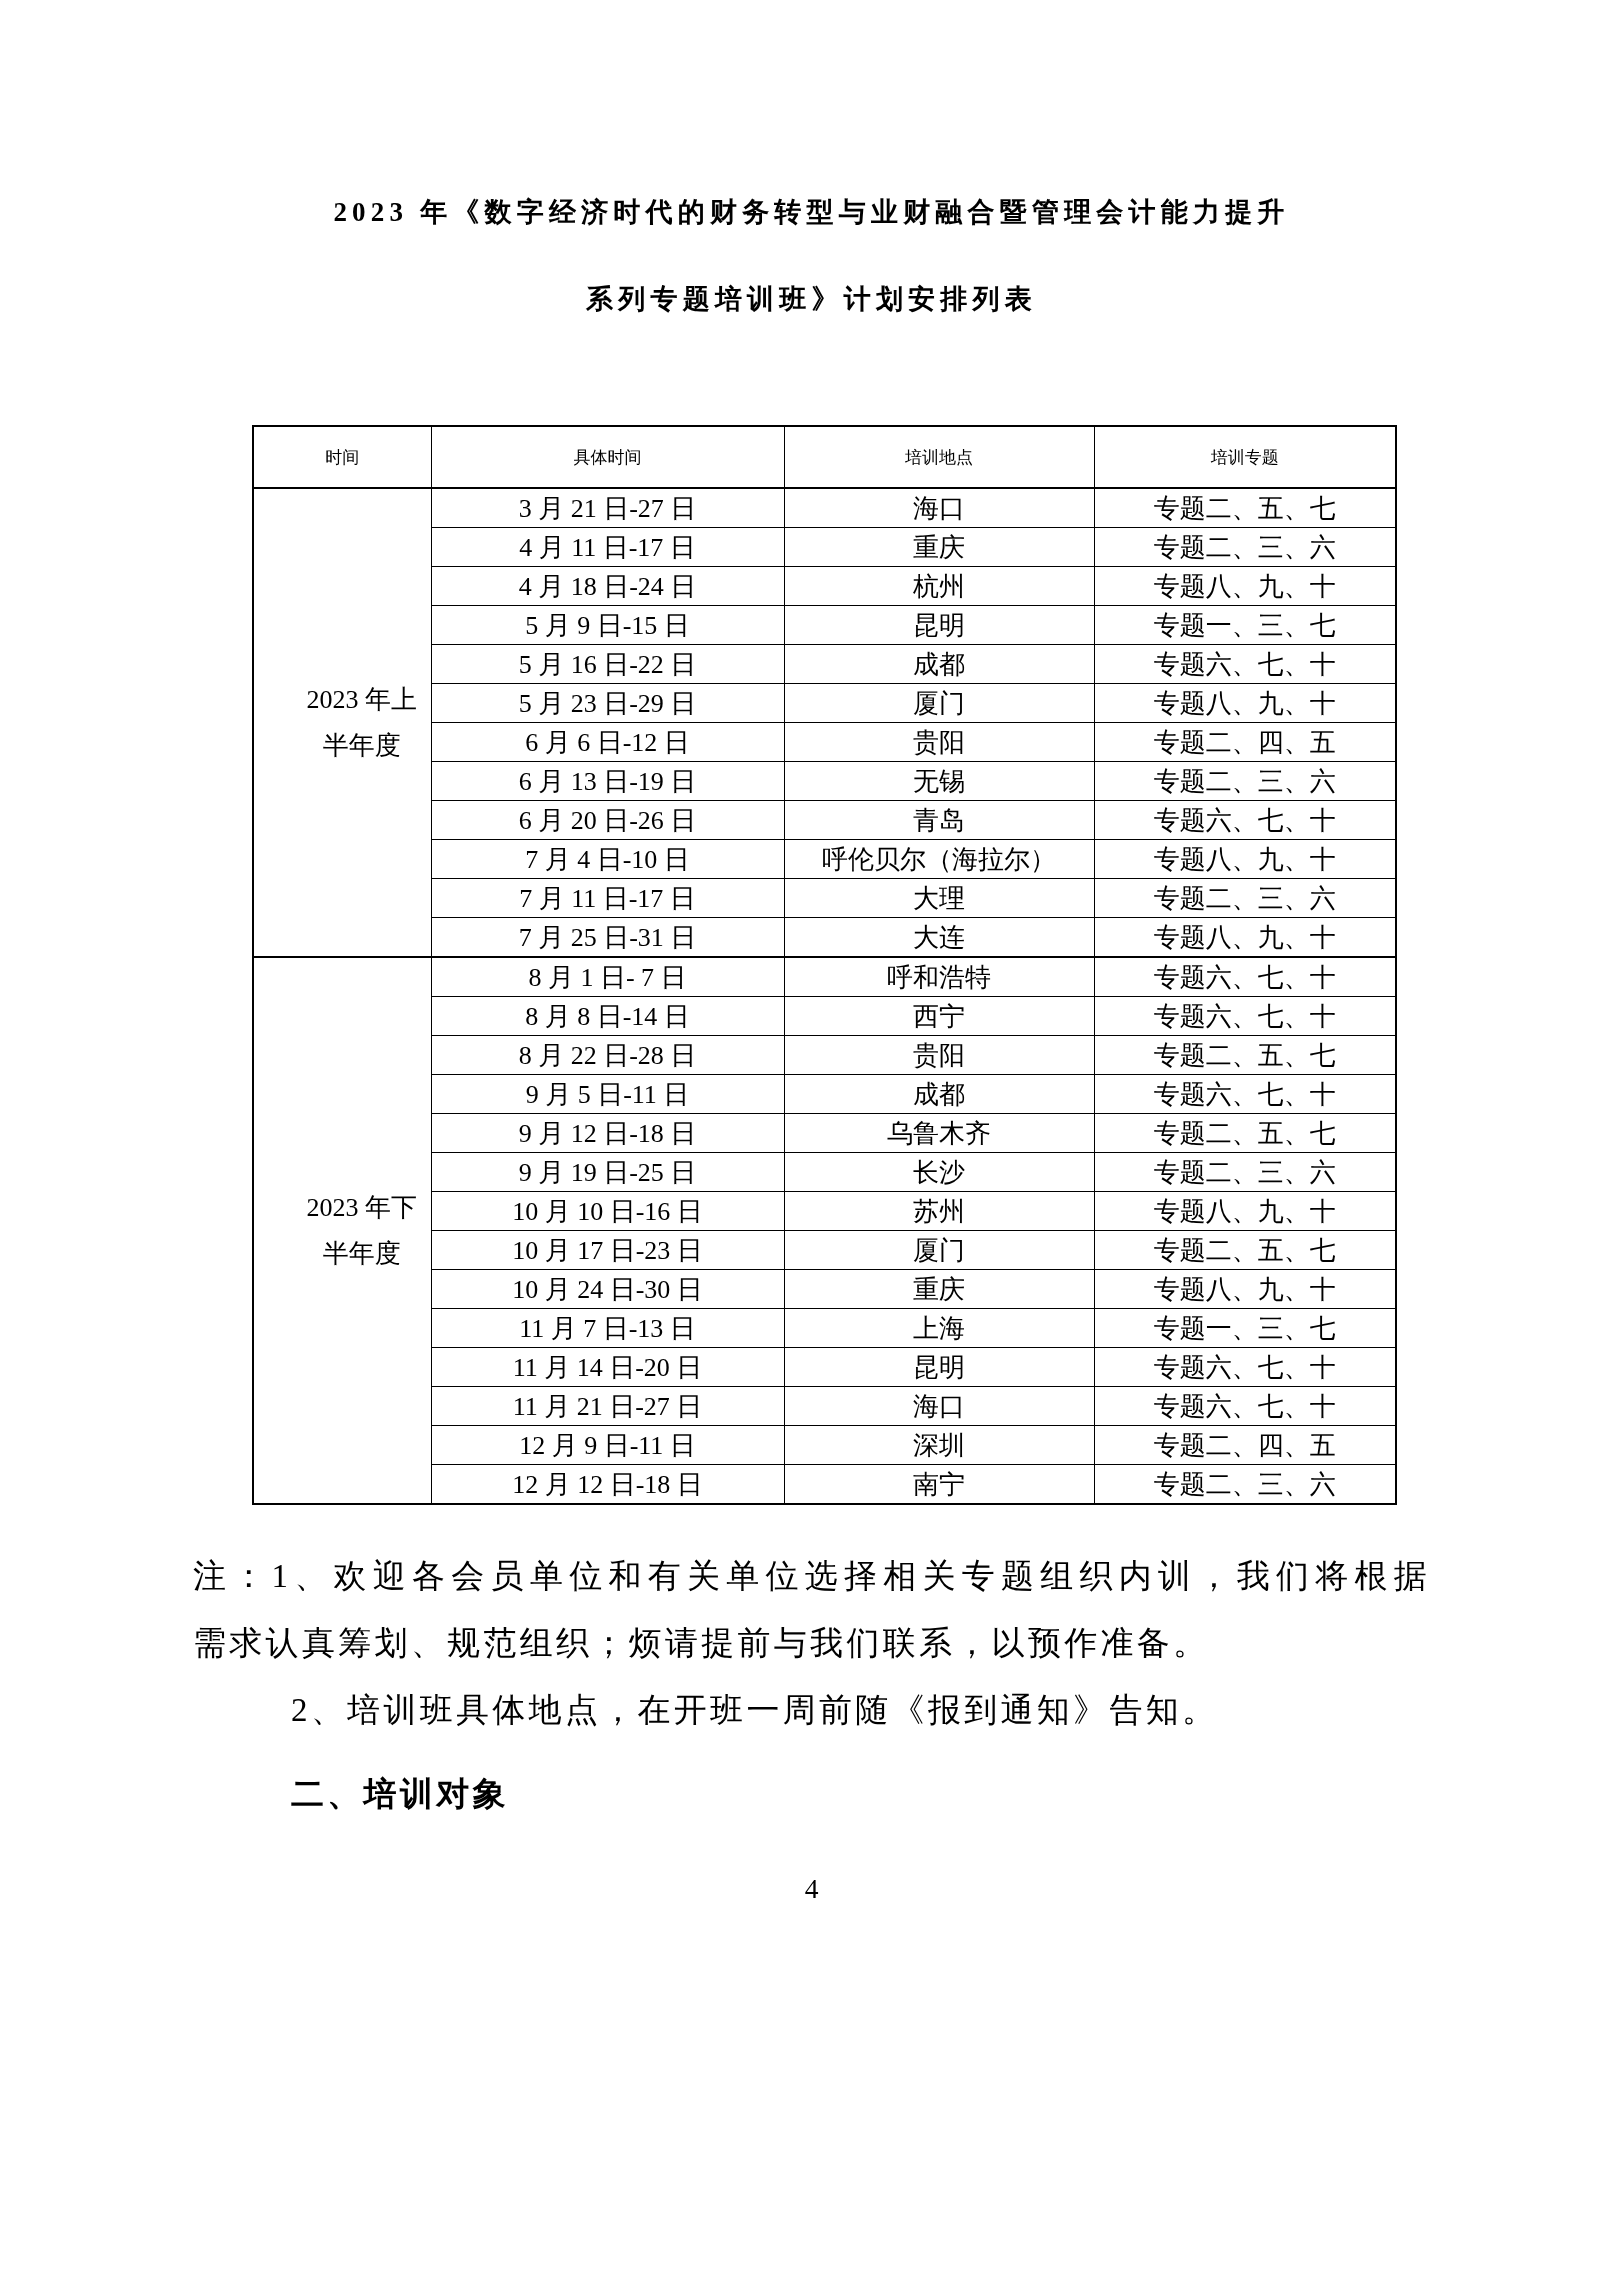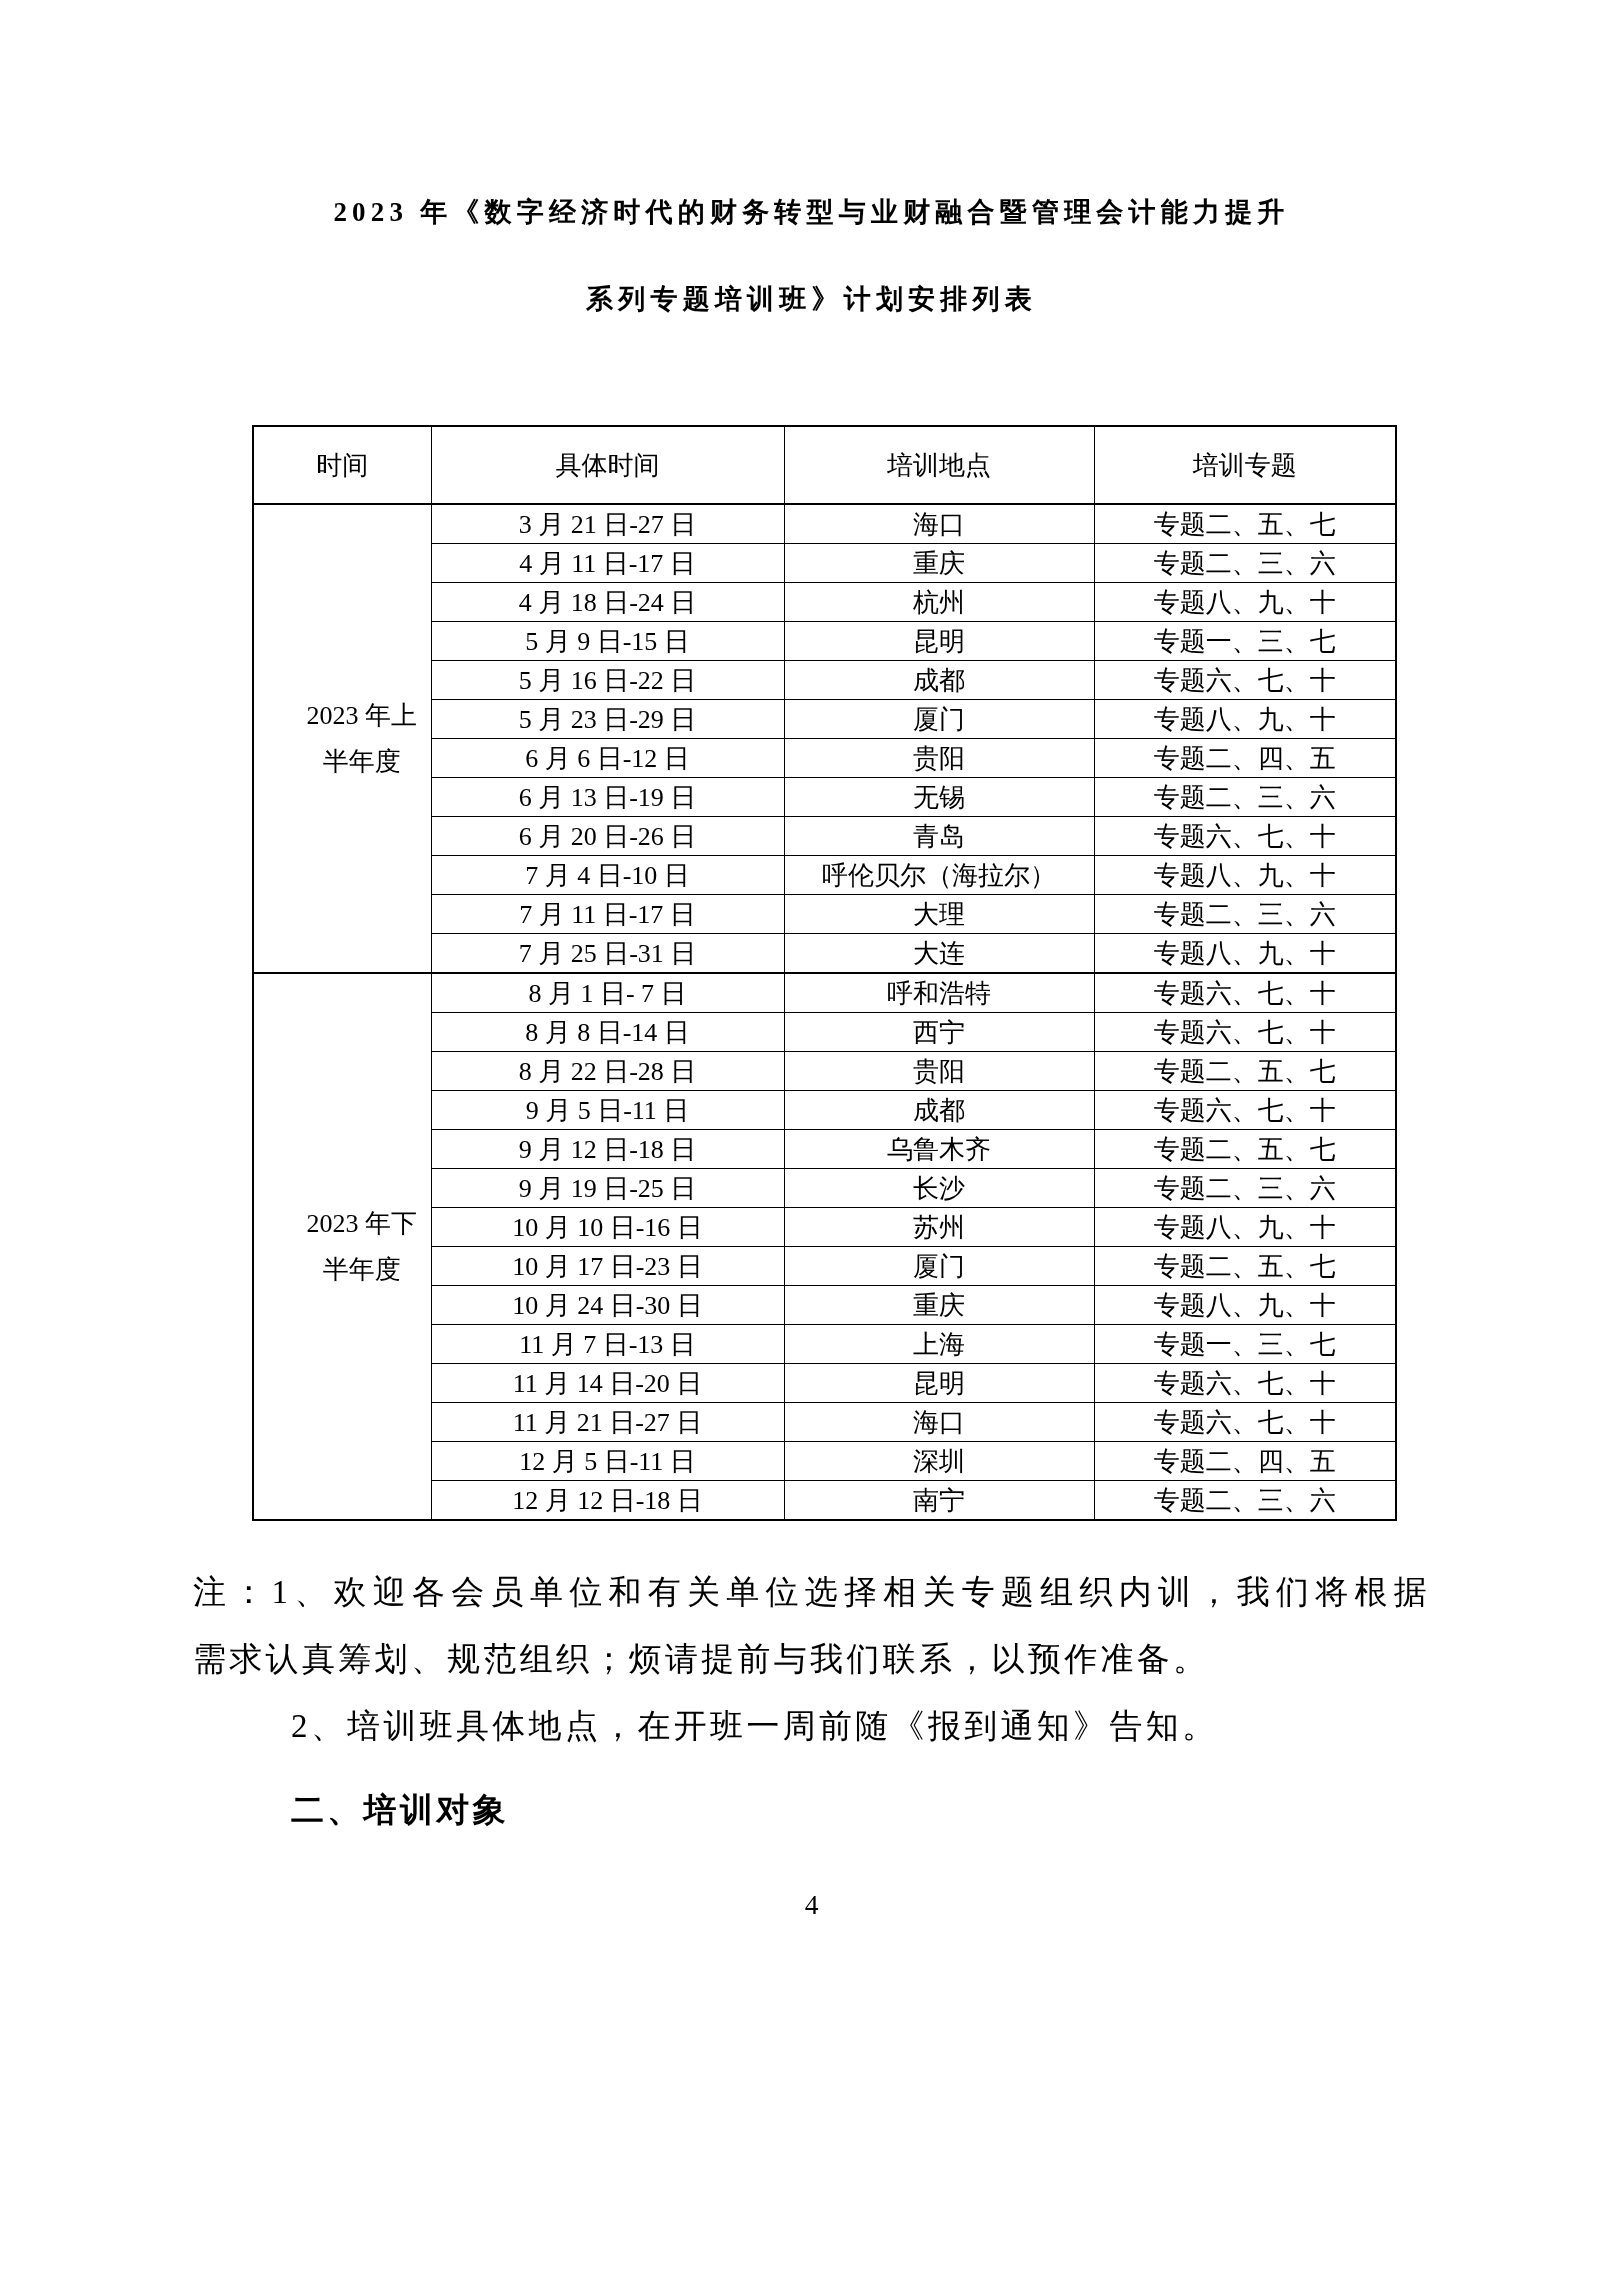--- a/index.html
+++ b/index.html
@@ -25,26 +25,26 @@
 
   table.schedule {
     border-collapse: collapse;
     table-layout: fixed;
     margin: 103px 0 0 252px;
     width: 1143px;
     border: 2.6px solid #000;
   }
   table.schedule th {
     height: 60px;
-    font-size: 26px;
+    font-size: 17px;
     font-weight: normal;
     text-align: center;
     vertical-align: middle;
     border: 1.3px solid #000;
-    padding: 8px;
+    padding: 0;
   }
   table.schedule thead tr { border-bottom: 2.6px solid #000; }
   table.schedule td {
     height: 38px;
     font-size: 26px;
     text-align: center;
     vertical-align: middle;
     border: 1.3px solid #000;
     padding: 0;
     overflow: hidden;
@@ -232,21 +232,21 @@
           <td>11 月 14 日-20 日</td>
           <td>昆明</td>
           <td>专题六、七、十</td>
         </tr>
         <tr>
           <td>11 月 21 日-27 日</td>
           <td>海口</td>
           <td>专题六、七、十</td>
         </tr>
         <tr>
-          <td>12 月 5 日-11 日</td>
+          <td>12 月 9 日-11 日</td>
           <td>深圳</td>
           <td>专题二、四、五</td>
         </tr>
         <tr>
           <td>12 月 12 日-18 日</td>
           <td>南宁</td>
           <td>专题二、三、六</td>
         </tr>
       </tbody>
   </table>

